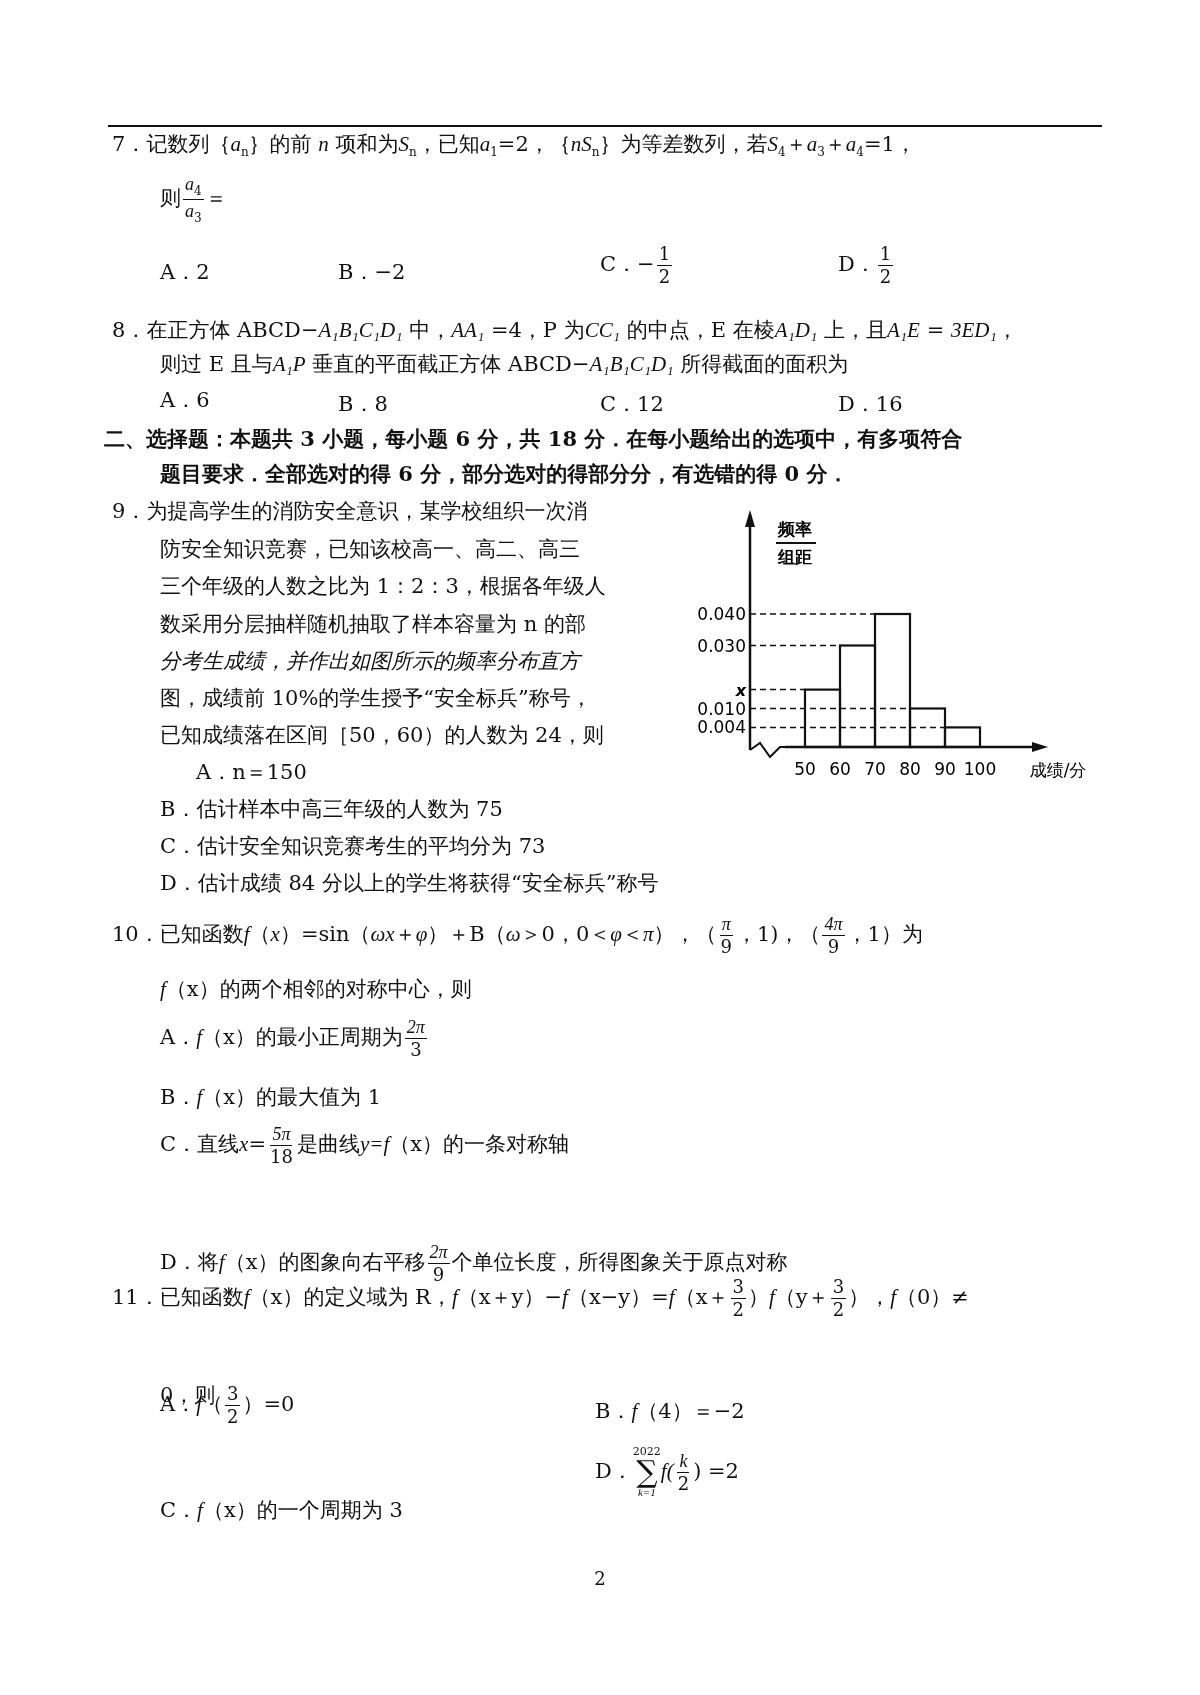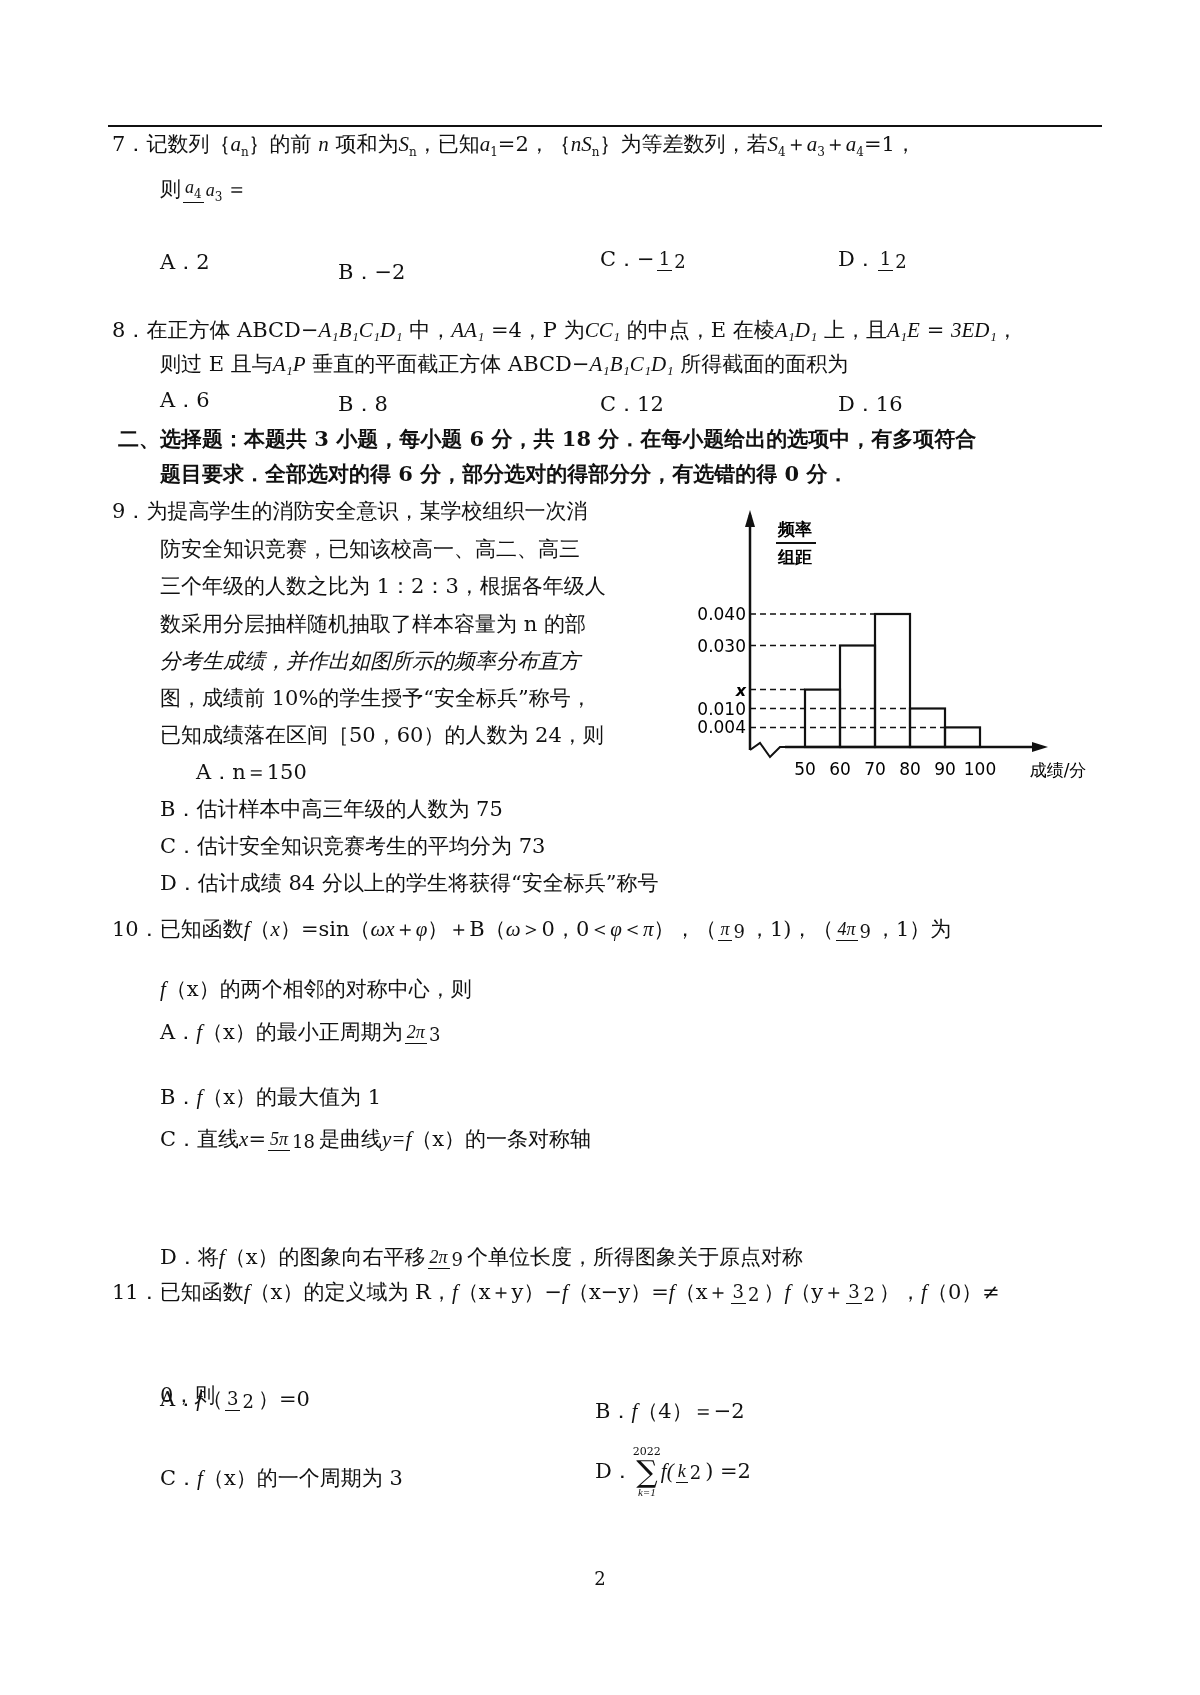--- a/index.html
+++ b/index.html
@@ -5,21 +5,21 @@
   html, body { margin: 0; padding: 0; background: #fff; }
   body {
     width: 1200px; height: 1695px; position: relative; overflow: hidden;
     font-family: "DejaVu Serif", "Liberation Serif", serif;
     color: #111; font-size: 21px;
   }
   .abs { position: absolute; white-space: nowrap; }
   .rule { position: absolute; left: 108px; top: 125px; width: 994px; height: 2px; background: #111; }
   .i { font-style: italic; font-family: "Liberation Serif", serif; }
   .sub { font-size: 12px; vertical-align: -5px; font-style: normal; }
-  .frac { display: inline-flex; flex-direction: row; align-items: center; vertical-align: middle; margin: 0 2px; line-height: 1.0; font-size: 18px; }
+  .frac { display: inline-flex; flex-direction: column; align-items: center; vertical-align: middle; margin: 0 2px; line-height: 1.0; font-size: 18px; }
   .frac .num { padding: 0 2px 2px; border-bottom: 1.4px solid #111; }
   .frac .den { padding: 2px 2px 0; }
   .bold { font-weight: bold; }
   .opt { position: absolute; white-space: nowrap; }
   .sigma { display: inline-flex; flex-direction: column; align-items: center; vertical-align: middle; line-height: 1; }
   .sigma .top, .sigma .bot { font-size: 11px; }
   .sigma .sym { font-size: 30px; }
   #chart { position: absolute; left: 680px; top: 505px; width: 420px; height: 285px; }
   .pagenum { position: absolute; top: 1568px; left: 0; width: 1200px; text-align: center; font-size: 18px; }
 </style>
@@ -32,21 +32,21 @@
   <span>7．</span><span>记数列｛</span><span class="i">a</span><span class="sub">n</span><span>｝的前</span>
   <span class="i">n</span>
   <span>项和为</span><span class="i">S</span><span class="sub">n</span><span>，已知</span><span class="i">a</span><span class="sub">1</span><span>=2，｛</span><span class="i">nS</span><span class="sub">n</span><span>｝为等差数列，若</span><span class="i">S</span><span class="sub">4</span><span>＋</span><span class="i">a</span><span class="sub">3</span><span>＋</span><span class="i">a</span><span class="sub">4</span><span>=1，</span>
 </div>
 <div class="abs" style="left:160px; top:175px;">
   <span>则</span><span class="frac">
       <span class="num"><span class="i">a</span><span class="sub">4</span></span>
       <span class="den"><span class="i">a</span><span class="sub">3</span></span>
     </span><span>＝</span>
 </div>
-<div class="opt" style="left:160px; top:248px;"><span>A．2</span></div>
+<div class="opt" style="left:160px; top:258px;"><span>A．2</span></div>
 <div class="opt" style="left:338px; top:258px;"><span>B．−2</span></div>
 <div class="opt" style="left:600px; top:245px;"><span>C．−</span><span class="frac">
       <span class="num">1</span>
       <span class="den">2</span>
     </span></div>
 <div class="opt" style="left:838px; top:245px;"><span>D．</span><span class="frac">
       <span class="num">1</span>
       <span class="den">2</span>
     </span></div>
 
@@ -54,21 +54,21 @@
   <span>8．</span><span>在正方体 ABCD−</span><span class="i">A₁B₁C₁D₁</span><span> 中，</span><span class="i">AA₁</span><span> =4，P 为</span><span class="i">CC₁</span><span> 的中点，E 在棱</span><span class="i">A₁D₁</span><span> 上，且</span><span class="i">A₁E</span><span> = </span><span class="i">3ED₁</span><span>，</span>
 </div>
 <div class="abs" style="left:160px; top:350px;">
   <span>则过 E 且与</span><span class="i">A₁P</span><span> 垂直的平面截正方体 ABCD−</span><span class="i">A₁B₁C₁D₁</span><span> 所得截面的面积为</span>
 </div>
 <div class="opt" style="left:160px; top:386px;">A．6</div>
 <div class="opt" style="left:338px; top:390px;">B．8</div>
 <div class="opt" style="left:600px; top:390px;">C．12</div>
 <div class="opt" style="left:838px; top:390px;">D．16</div>
 
-<div class="abs bold" style="left:118px; top:425px;">二、选择题：本题共 3 小题，每小题 6 分，共 18 分．在每小题给出的选项中，有多项符合</div>
+<div class="abs bold" style="left:104px; top:425px;">二、选择题：本题共 3 小题，每小题 6 分，共 18 分．在每小题给出的选项中，有多项符合</div>
 <div class="abs bold" style="left:160px; top:460px;">题目要求．全部选对的得 6 分，部分选对的得部分分，有选错的得 0 分．</div>
 
 <div class="abs" style="left:112px; top:497px;"><span>9．</span><span>为提高学生的消防安全意识，某学校组织一次消</span></div>
 <div class="abs" style="left:160px; top:535px;">防安全知识竞赛，已知该校高一、高二、高三</div>
 <div class="abs" style="left:160px; top:572px;">三个年级的人数之比为 1：2：3，根据各年级人</div>
 <div class="abs" style="left:160px; top:610px;">数采用分层抽样随机抽取了样本容量为 n 的部</div>
 <div class="abs" style="left:160px; top:647px;font-style:italic;">分考生成绩，并作出如图所示的频率分布直方</div>
 <div class="abs" style="left:160px; top:684px;">图，成绩前 10%的学生授予“安全标兵”称号，</div>
 <div class="abs" style="left:160px; top:721px;">已知成绩落在区间［50，60）的人数为 24，则</div>
 <div class="opt" style="left:160px; top:758px;margin-left:36px;">A．n＝150</div>
@@ -143,21 +143,21 @@
       <span class="num">3</span>
       <span class="den">2</span>
     </span><span>），</span><span class="i">f</span><span>（0）≠</span>
 </div>
 <div class="abs" style="left:160px; top:1381px;">0，则</div>
 <div class="opt" style="left:160px; top:1385px;"><span>A．</span><span class="i">f</span><span>（</span><span class="frac">
       <span class="num">3</span>
       <span class="den">2</span>
     </span><span>）=0</span></div>
 <div class="opt" style="left:595px; top:1397px;"><span>B．</span><span class="i">f</span><span>（4）＝−2</span></div>
-<div class="opt" style="left:160px; top:1464px;"><span>C．</span><span class="i">f</span><span>（x）的一个周期为 3</span></div>
+<div class="opt" style="left:160px; top:1496px;"><span>C．</span><span class="i">f</span><span>（x）的一个周期为 3</span></div>
 <div class="opt" style="left:595px; top:1446px;"><span>D．</span><span class="sigma">
       <span class="top">2022</span>
       <span class="sym">∑</span>
       <span class="top i">k=1</span>
     </span><span class="i">f(</span><span class="frac">
       <span class="num i">k</span>
       <span class="den">2</span>
     </span><span>) =2</span></div>
 
 <div class="pagenum">2</div>

